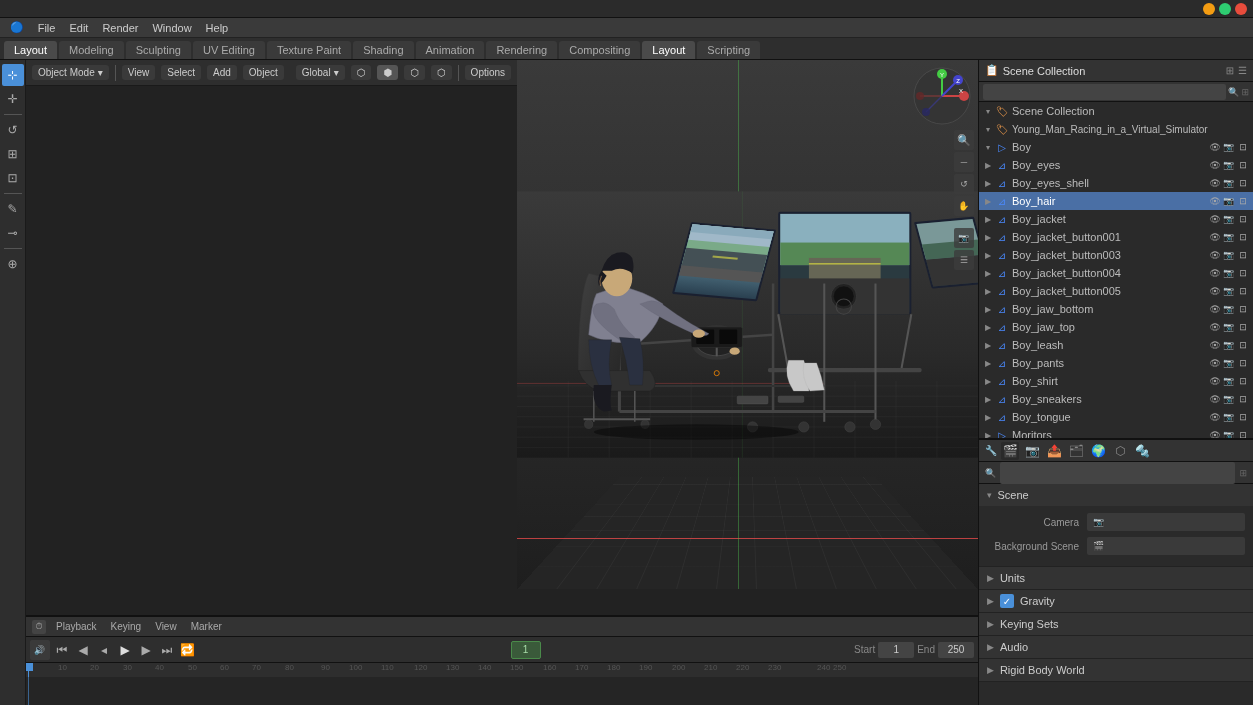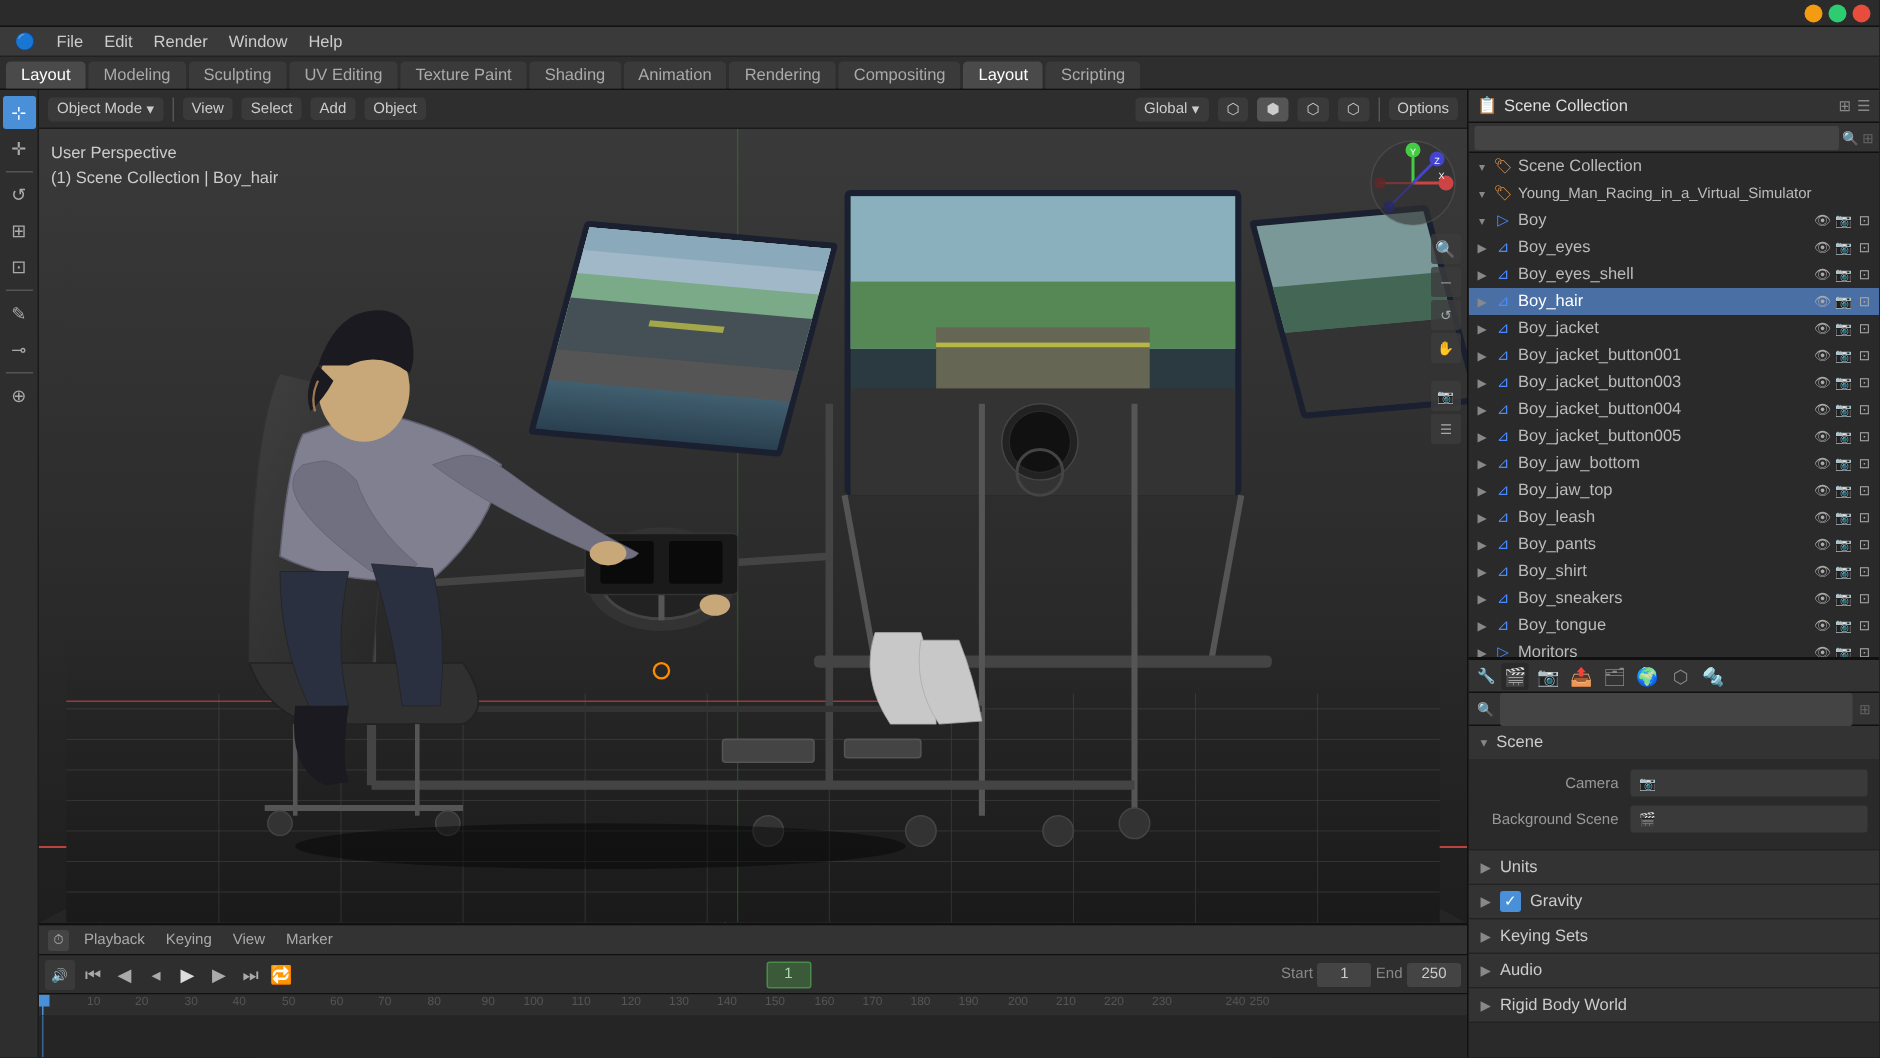--- a/index.html
+++ b/index.html
@@ -575,21 +575,21 @@
     <div class="toolbar-btn">⊡</div>
     <div class="toolbar-divider"></div>
     <div class="toolbar-btn">✎</div>
     <div class="toolbar-btn">⊸</div>
     <div class="toolbar-divider"></div>
     <div class="toolbar-btn">⊕</div>
   </div>
 
   <div style="display:flex;flex-direction:column;flex:1;overflow:hidden;">
 
-    <div id="viewport-area" style="flex:1;overflow:hidden;position:relative;display:flex;flex-direction:column;">
+    <div id="viewport-area" style="flex:1;overflow:hidden;position:relative;display:flex;flex-direction:row;text-align:center;">
 
       <div id="viewport-header">
         <div class="vp-header-btn">
           <span>Object Mode</span>
           <span>▾</span>
         </div>
         <div class="vp-header-sep"></div>
         <div class="vp-header-btn">View</div>
         <div class="vp-header-btn">Select</div>
         <div class="vp-header-btn">Add</div>
@@ -777,24 +777,20 @@
             <ellipse cx="350" cy="470" rx="200" ry="15" fill="rgba(0,0,0,0.4)"></ellipse>
 
             <path d="M 530 330 Q 520 360 540 390 L 570 390 Q 570 360 560 330 Z" fill="#c8c8c8" stroke="#aaa" stroke-width="0.5"></path>
             <path d="M 560 335 Q 555 365 572 390 L 600 388 Q 595 360 585 335 Z" fill="#c8c8c8" stroke="#aaa" stroke-width="0.5"></path>
 
             <circle cx="390" cy="355" r="5" fill="none" stroke="#ff8c00" stroke-width="1.5"></circle>
 
           </svg>
         </div>
 
-        <div class="viewport-info">
-          <div>User Perspective</div>
-          <div>(1) Scene Collection | Boy_hair</div>
-        </div>
 
         <div class="nav-gizmo">
           <svg viewBox="0 0 60 60" width="60" height="60" xmlns="http://www.w3.org/2000/svg">
             <circle cx="30" cy="30" r="28" fill="rgba(50,50,50,0.6)" stroke="rgba(100,100,100,0.4)" stroke-width="1"></circle>
 
             <line x1="30" y1="30" x2="52" y2="30" stroke="#cc4444" stroke-width="2"></line>
             <circle cx="52" cy="30" r="5" fill="#cc4444"></circle>
             <text x="49" y="27" font-size="6" fill="white" text-anchor="middle">X</text>
 
             <line x1="30" y1="30" x2="30" y2="8" stroke="#44cc44" stroke-width="2"></line>

